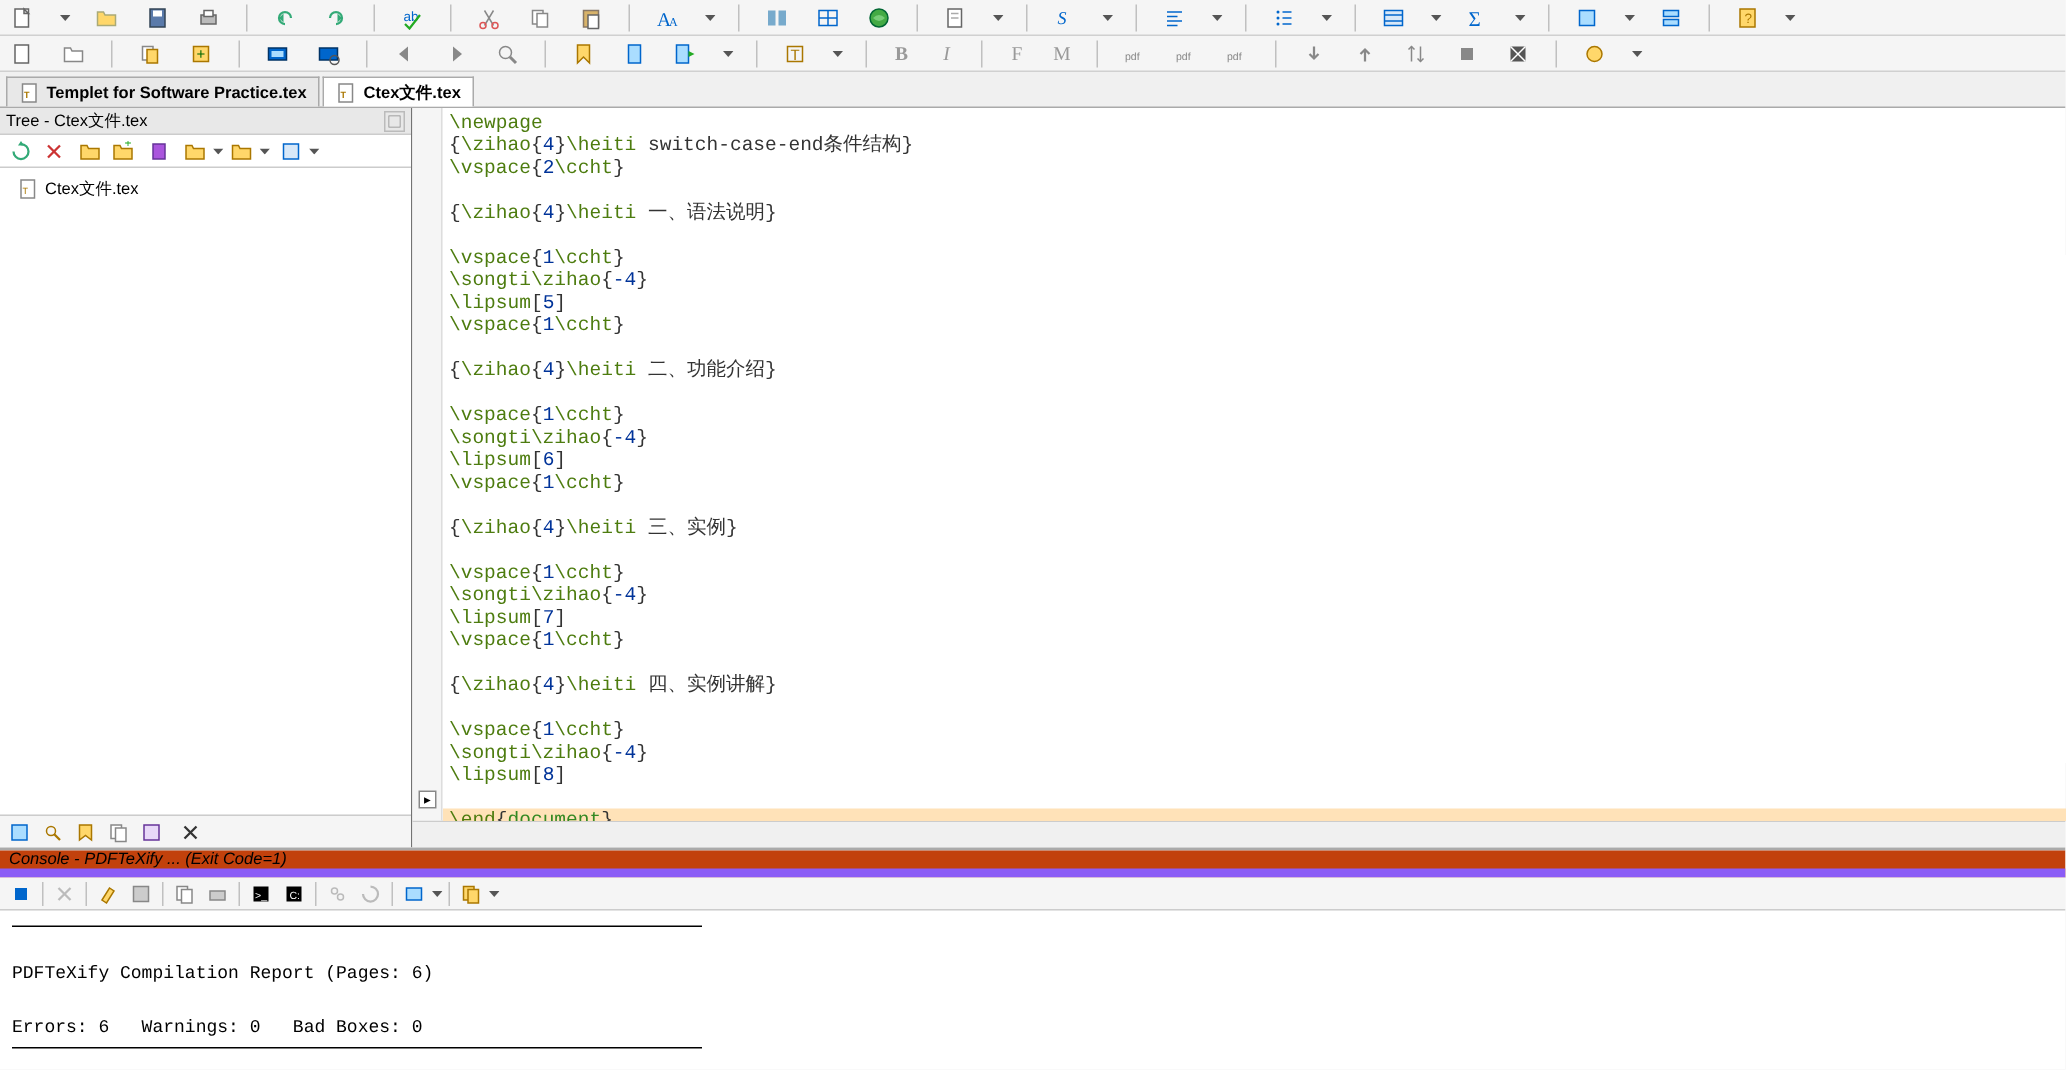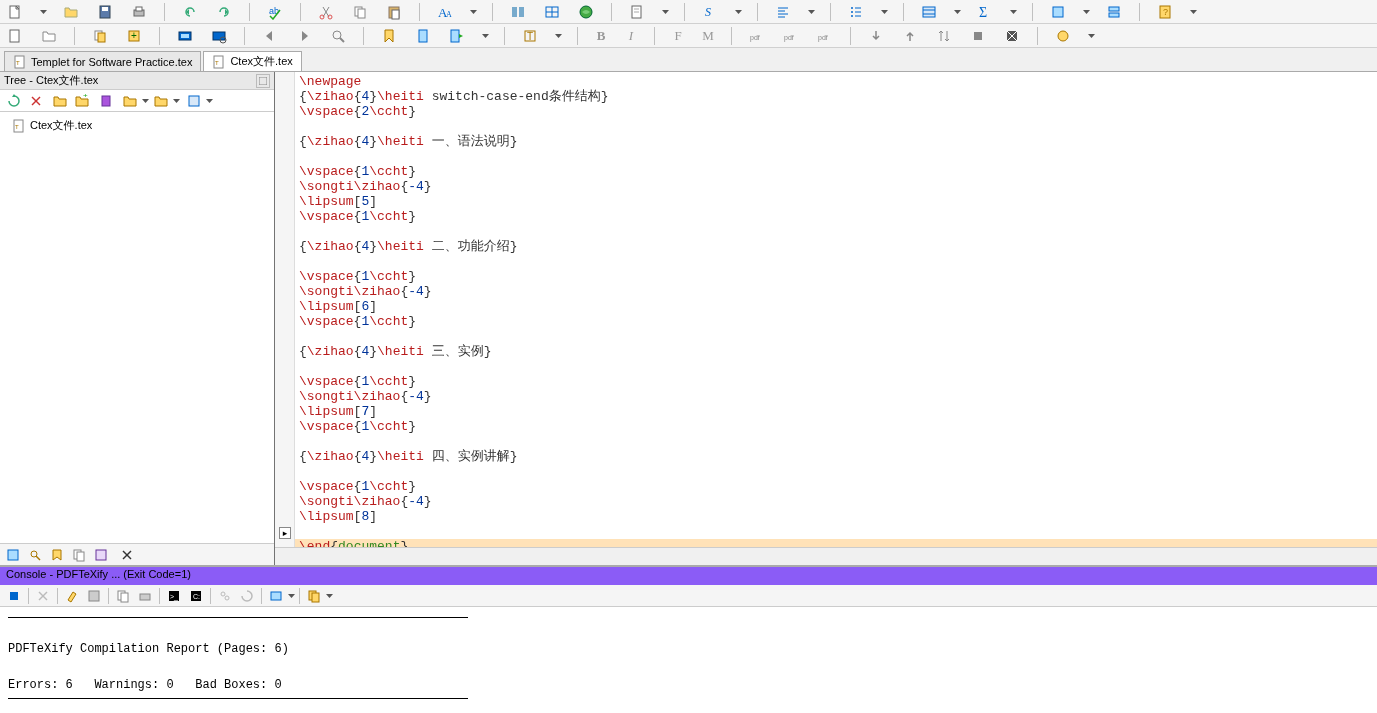--- a/index.html
+++ b/index.html
@@ -9,21 +9,21 @@
 
 .toolbar { display: flex; align-items: center; height: 24px; background: #f5f5f5; border-bottom: 1px solid #d0d0d0; padding: 0 4px; gap: 12px; }
 .toolbar .btn { width: 22px; height: 20px; display: flex; align-items: center; justify-content: center; cursor: pointer; border: 1px solid transparent; }
 .toolbar .dd { width: 10px; height: 20px; display: flex; align-items: center; justify-content: center; cursor: pointer; }
 .toolbar .sep { width: 1px; height: 18px; background: #c0c0c0; margin: 0 2px; }
 .toolbar .dd svg { width: 7px; height: 4px; }
 .toolbar .txt-btn { width: 18px; height: 20px; display:flex; align-items:center; justify-content:center; font-family: "Times New Roman", serif; font-size: 13px; color: #999; cursor:pointer; }
 
 
 .doctabs { display: flex; align-items: flex-end; height: 24px; background: #f0f0f0; border-bottom: 1px solid #aaa; padding-left: 4px; gap: 2px; }
-.doctab { display:flex; align-items:center; gap:4px; height: 20px; padding: 0 8px; border: 1px solid #aaa; border-bottom: none; background: #e8e8e8; font-size: 11px; cursor:pointer; }
+.doctab { display:flex; align-items:center; gap:4px; height: 20px; padding: 0 8px; border: 1px solid #aaa; border-bottom: none; background: #e8e8e8; font-size: 11px; cursor:pointer;font-weight:bold; }
 .doctab.active { background: #fff; }
 .doctab .ico { width: 14px; height: 14px; }
 
 
 .main { display: flex; flex: 1; min-height: 0; }
 .left-panel { width: 275px; display: flex; flex-direction: column; border-right: 1px solid #737373; background: #fff; }
 .panel-head { display:flex; align-items:center; justify-content:space-between; height: 18px; background: #e8e8e8; border-bottom:1px solid #ccc; padding: 0 4px; font-size:11px; }
 .panel-head .close { width:14px; height:14px; border:1px solid #bbb; display:flex; align-items:center; justify-content:center; cursor:pointer; }
 .tree-toolbar { display:flex; align-items:center; height:22px; border-bottom:1px solid #ccc; padding:0 4px; gap:2px; }
 .tree-toolbar .btn { width:20px; height:18px; display:flex; align-items:center; justify-content:center; cursor:pointer; }
@@ -34,29 +34,29 @@
 .bottom-tabs .btn { width:18px; height:18px; display:flex; align-items:center; justify-content:center; cursor:pointer; }
 
 
 .editor-wrap { flex:1; display:flex; flex-direction:column; background:#fff; min-width:0; }
 .gutter-editor { flex:1; display:flex; min-height:0; }
 .gutter { width:20px; background:#f5f5f5; border-right:1px solid #ddd; position:relative; }
 .gutter .fold { position:absolute; bottom:8px; left:4px; width:12px; height:12px; border:1px solid #888; background:#fff; display:flex; align-items:center; justify-content:center; font-size:9px; cursor:pointer; }
 .editor { flex:1; overflow:auto; font-family: Consolas, "Courier New", monospace; font-size:13px; line-height:15px; padding:2px 0; white-space:pre; color:#333; }
 .editor .line { padding: 0 4px; }
 .editor .line.hl { background: #ffe2b8; }
-.tok-cmd { color: #b91c1c; } 
+.tok-cmd { color: #4d7c0f; } 
 .tok-brace { color: #333; }
 .tok-num { color: #003399; }
 .tok-doc { color: #338822; text-decoration: underline; }
 .editor-status { height:18px; background:#f0f0f0; border-top:1px solid #ccc; }
 
 
 .console { height: 148px; display:flex; flex-direction:column; border-top:2px solid #aaa; background:#fff; }
-.console-head { height:18px; background:#8b5cf6; border-bottom:4px solid #8b5cf6; padding:0 6px; font-size:11px; display:flex; align-items:center; }
+.console-head { height:18px; background:#c2410c; border-bottom:6px solid #8b5cf6; padding:0 6px; font-size:11px; display:flex; align-items:center;font-style:italic; }
 .console-toolbar { display:flex; align-items:center; height:22px; border-bottom:1px solid #ccc; padding:0 4px; gap:2px; background:#f5f5f5; }
 .console-toolbar .btn { width:20px; height:18px; display:flex; align-items:center; justify-content:center; cursor:pointer; }
 .console-toolbar .sep { width:1px; height:16px; background:#c0c0c0; margin:0 2px; }
 .console-body { flex:1; overflow:auto; font-family: Consolas, "Courier New", monospace; font-size:12px; line-height:18px; padding:6px 8px; white-space:pre; color:#000; }
 .console-body hr { border:none; border-top:1px solid #000; margin:4px 0; width:460px; }
 
 svg { display:block; }
 </style>
 </head>
 <body>

